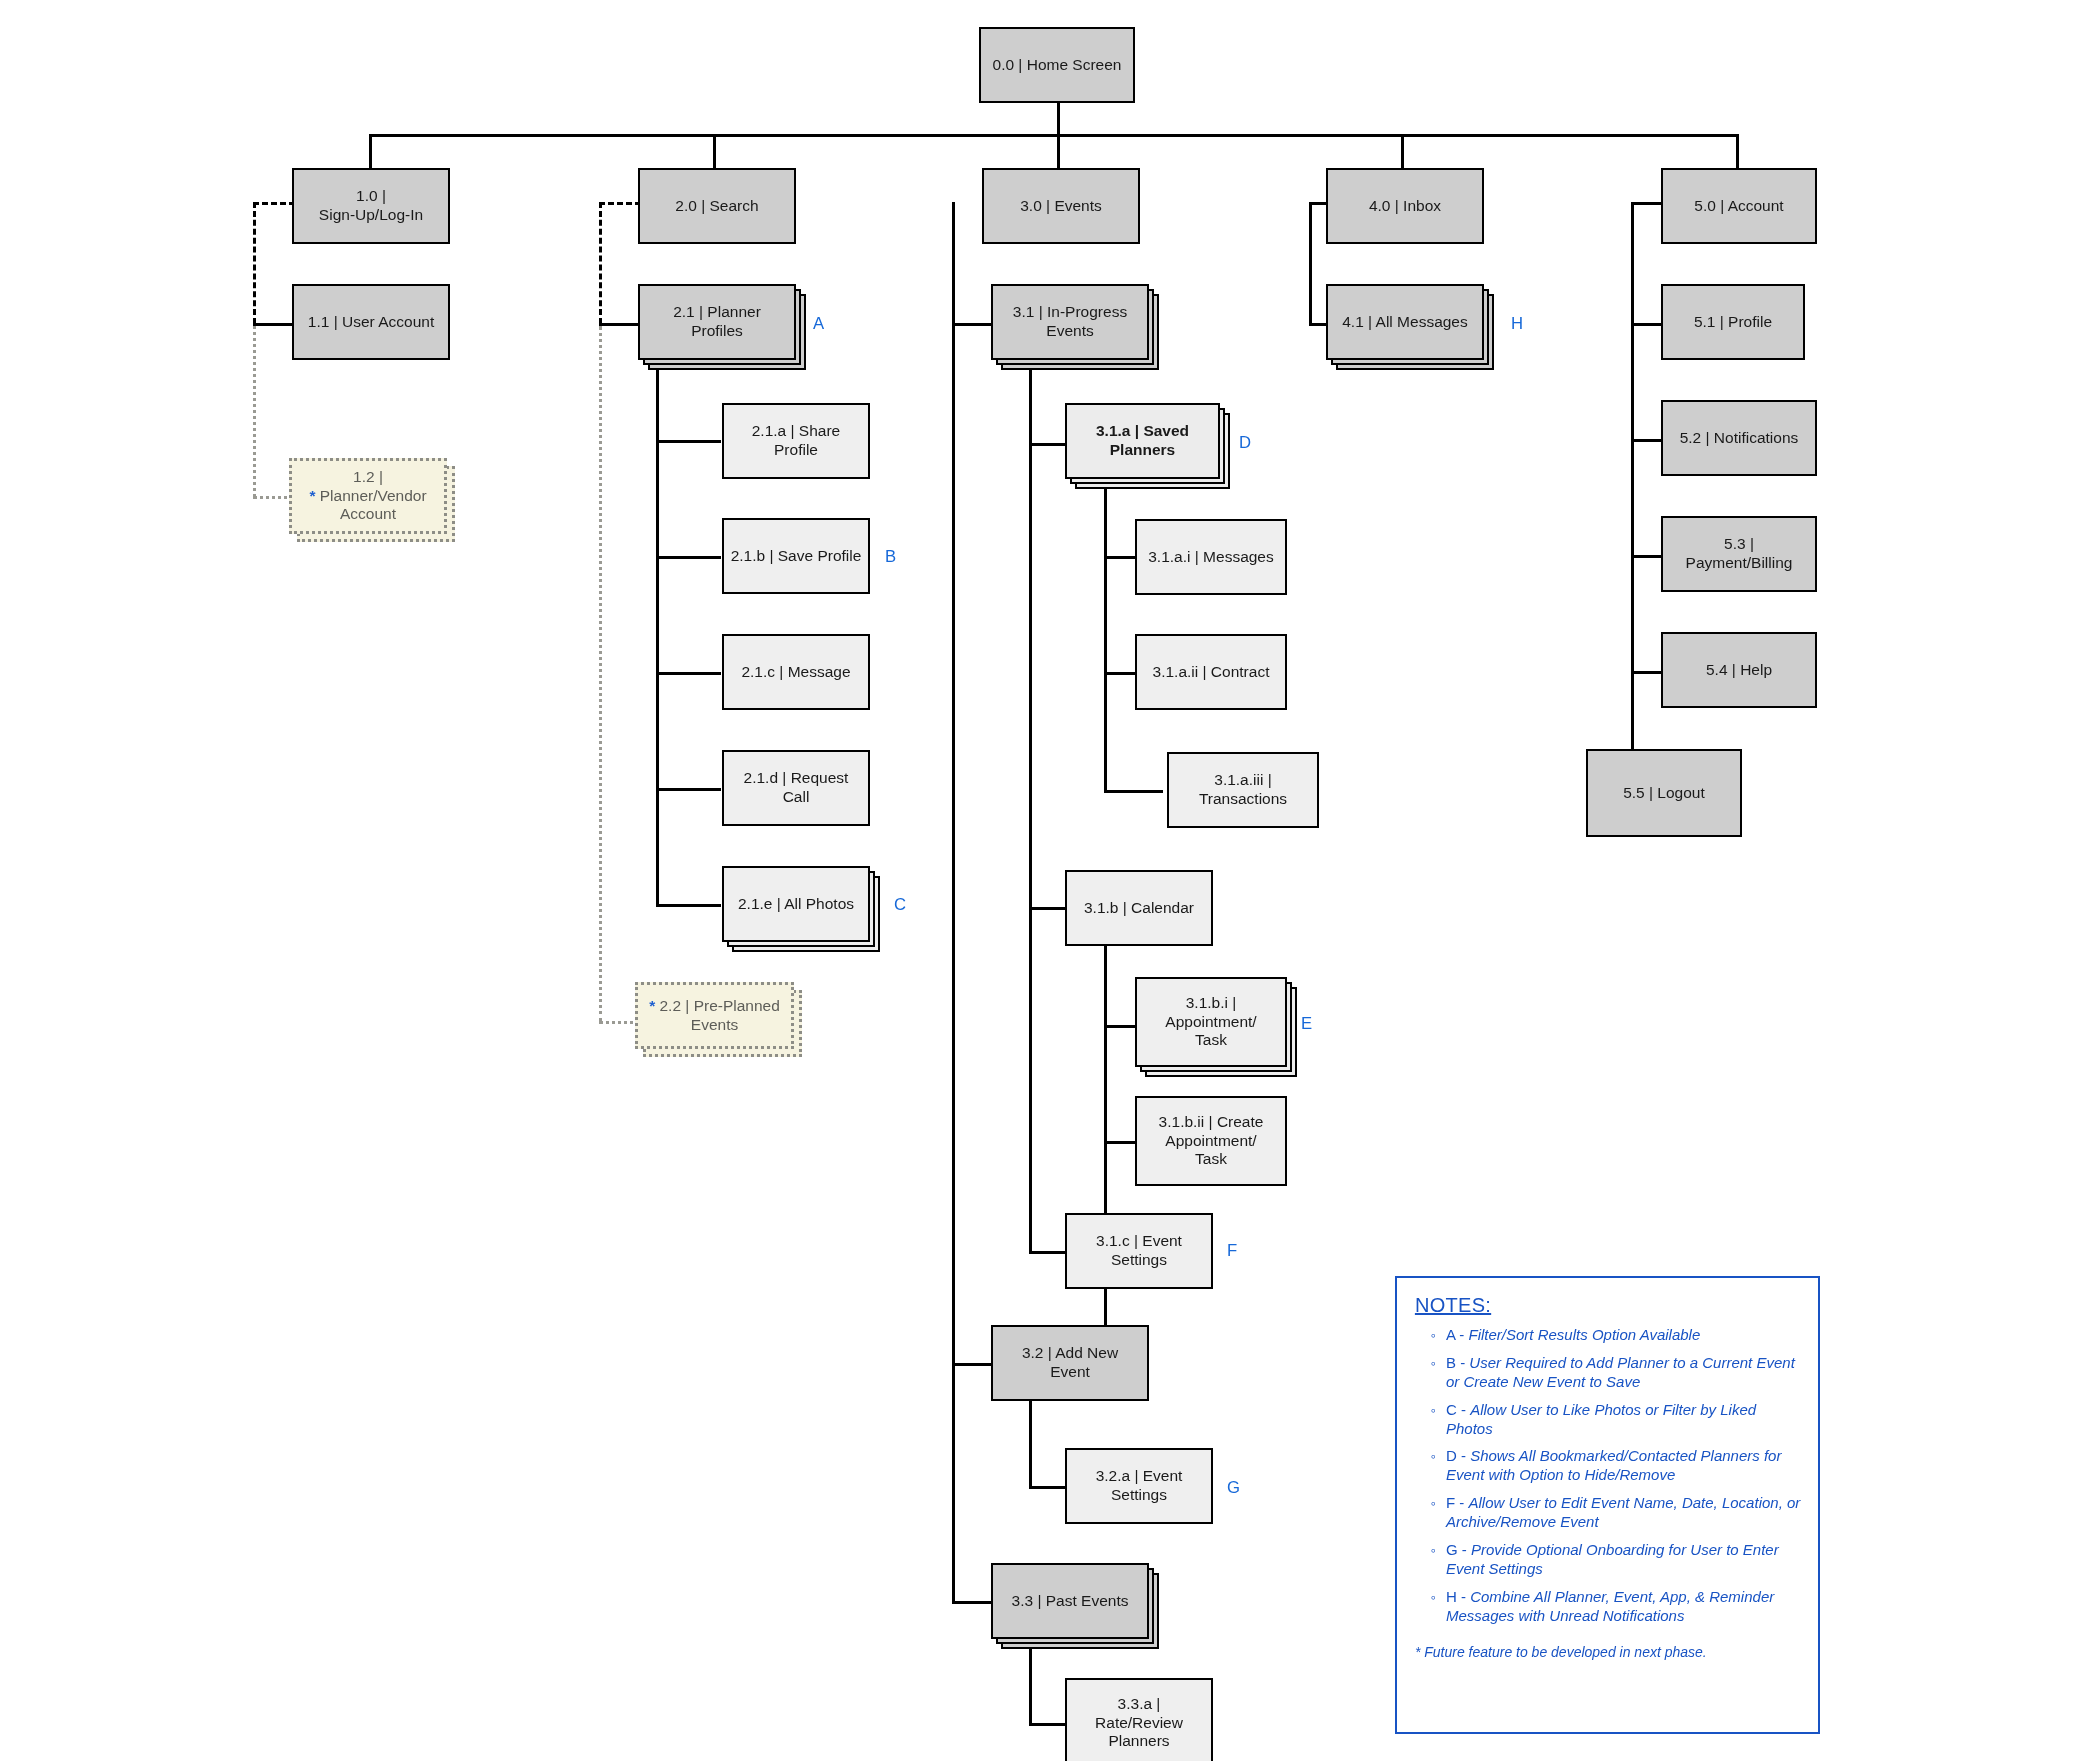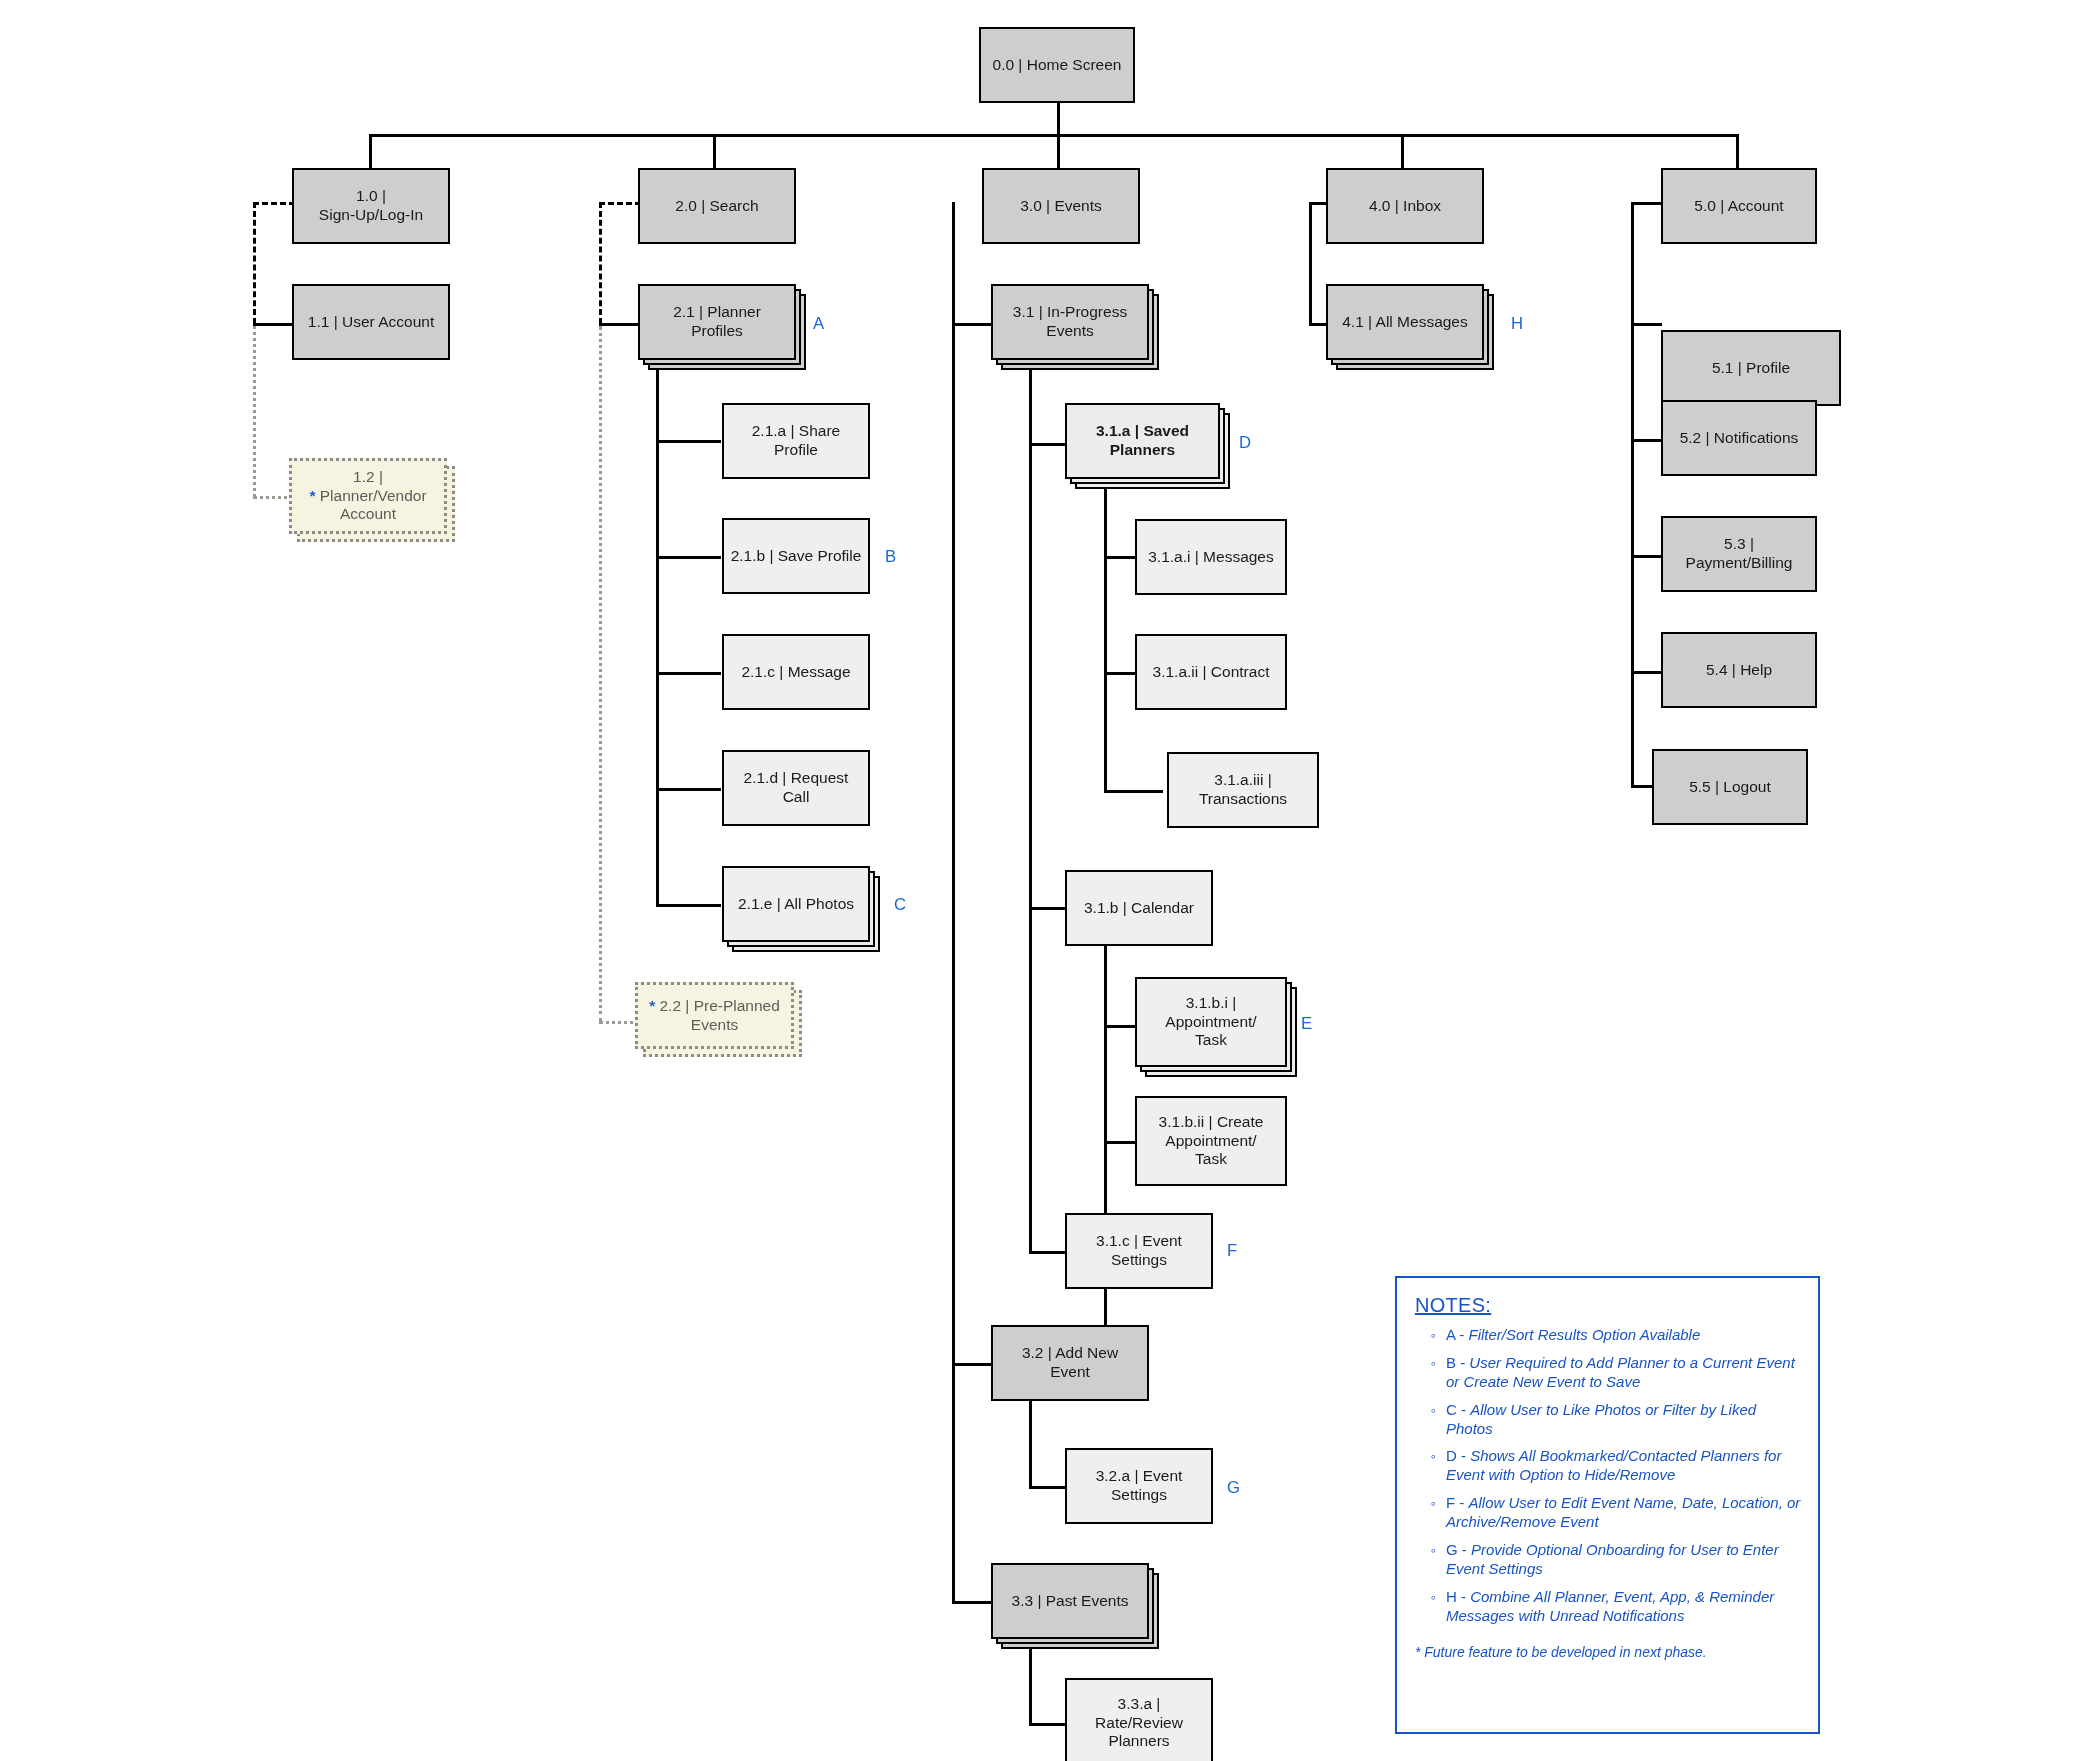--- a/index.html
+++ b/index.html
@@ -226,26 +226,26 @@
 
   <div class="node l1" style="left:1326px;top:168px;width:158px;height:76px;">4.0 | Inbox</div>
 
   <div class="stackwrap" style="left:1326px;top:284px;width:173px;height:89px;">
     <div class="sheet" style="left:9.5px;top:9.5px;width:158px;height:76px;"></div>
     <div class="sheet" style="left:4.8px;top:4.8px;width:158px;height:76px;"></div>
     <div class="node l1" style="width:158px;height:76px;">4.1 | All Messages</div>
   </div>
 
   <div class="node l1" style="left:1661px;top:168px;width:156px;height:76px;">5.0 | Account</div>
-  <div class="node l1" style="left:1661px;top:284px;width:180px;height:76px;margin-top:46px;">5.1 | Profile</div>
+  <div class="node l1" style="left:1661px;top:284px;width:144px;height:76px;">5.1 | Profile</div>
   <div class="node l1" style="left:1661px;top:400px;width:156px;height:76px;">5.2 | Notifications</div>
   <div class="node l1" style="left:1661px;top:516px;width:156px;height:76px;white-space:pre-line;">5.3 |
 Payment/Billing</div>
   <div class="node l1" style="left:1661px;top:632px;width:156px;height:76px;">5.4 | Help</div>
-  <div class="node l1" style="left:1652px;top:749px;width:156px;height:76px;">5.5 | Logout</div>
+  <div class="node l1" style="left:1586px;top:749px;width:156px;height:88px;">5.5 | Logout</div>
 
   <div class="reflabel" style="left:813px;top:314px;">A</div>
   <div class="reflabel" style="left:885px;top:547px;">B</div>
   <div class="reflabel" style="left:894px;top:895px;">C</div>
   <div class="reflabel" style="left:1239px;top:433px;">D</div>
   <div class="reflabel" style="left:1301px;top:1014px;">E</div>
   <div class="reflabel" style="left:1227px;top:1241px;">F</div>
   <div class="reflabel" style="left:1227px;top:1478px;">G</div>
   <div class="reflabel" style="left:1511px;top:314px;">H</div>
 

